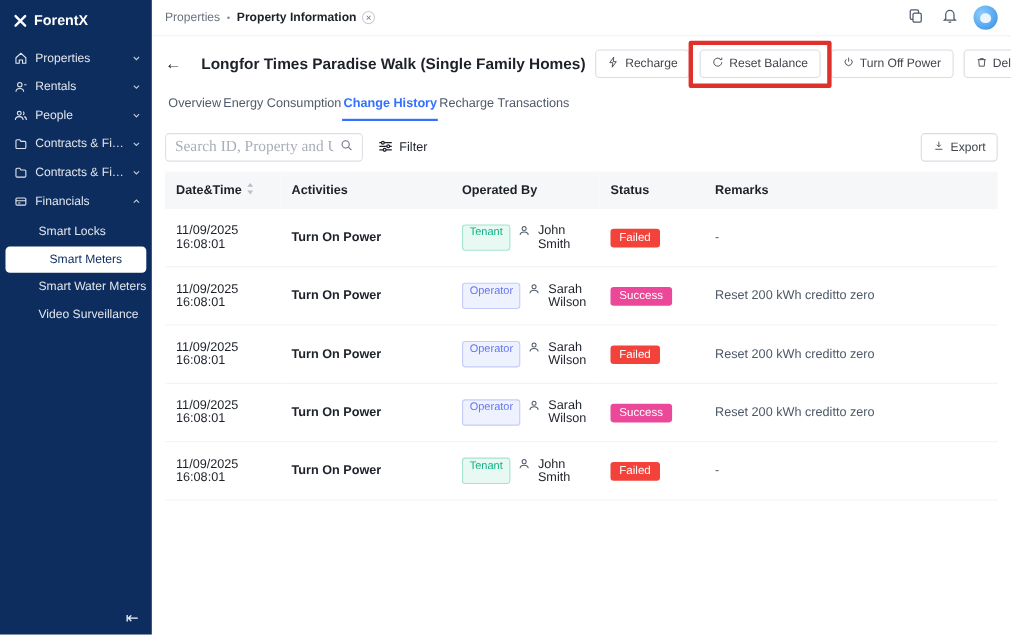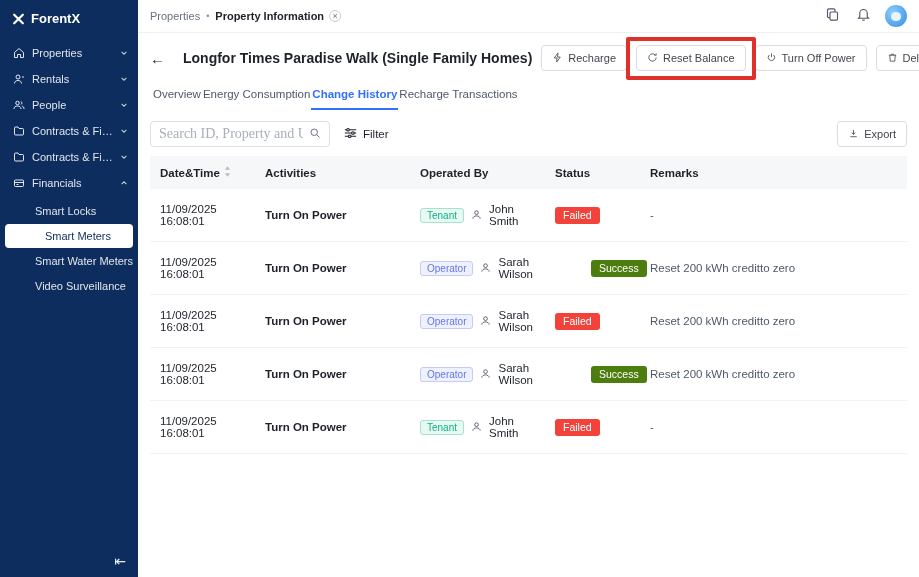--- a/index.html
+++ b/index.html
@@ -53,27 +53,27 @@
   .search-box input::placeholder { color: #a9aeb8; }
   .filter-btn { display: inline-flex; align-items: center; gap: 6px; font-size: 11.5px; color: #1d2129; background: none; border: 0; cursor: pointer; font-family: inherit; }
   .export-btn { margin-left: auto; }
 
   .table-wrap { padding: 0 12px; }
   table { width: 100%; border-collapse: collapse; font-size: 11.5px; table-layout: fixed; }
   thead th { background: #f6f7f9; text-align: left; font-weight: bold; color: #1d2129; padding: 10px 10px; }
   th .th-inner { display: inline-flex; align-items: center; gap: 4px; }
   tbody td { padding: 14px 10px; border-bottom: 1px solid #f2f3f5; color: #1d2129; vertical-align: middle; }
   td.activity { font-weight: bold; }
-  .op-cell { display: flex; align-items: center; gap: 7px; }
+  .op-cell { display: flex; gap: 7px; }
   .tag { display: inline-block; font-size: 10px; padding: 1px 6px; border-radius: 3px; border: 1px solid transparent; }
   .tag[data-tag="Tenant"] { color: #10b287; background: #e7f9f2; border-color: #a5e3cd; }
   .tag[data-tag="Operator"] { color: #6576e8; background: #eef1fe; border-color: #c4cbf8; }
   .status { display: inline-block; color: #fff; font-size: 10.5px; padding: 2.5px 8px; border-radius: 3px; }
   .status[data-status="Failed"] { background: #f2423a; }
-  .status[data-status="Success"] { background: #4d7c0f; margin-left: 36px; }
+  .status[data-status="Success"] { background: #ec4899; }
   .remarks { color: #4e5969; }
 </style>
 </head>
 <body>
 
 <div class="app">
 
   <aside class="sidebar">
     <div class="brand">
       <span class="nav-icon">

